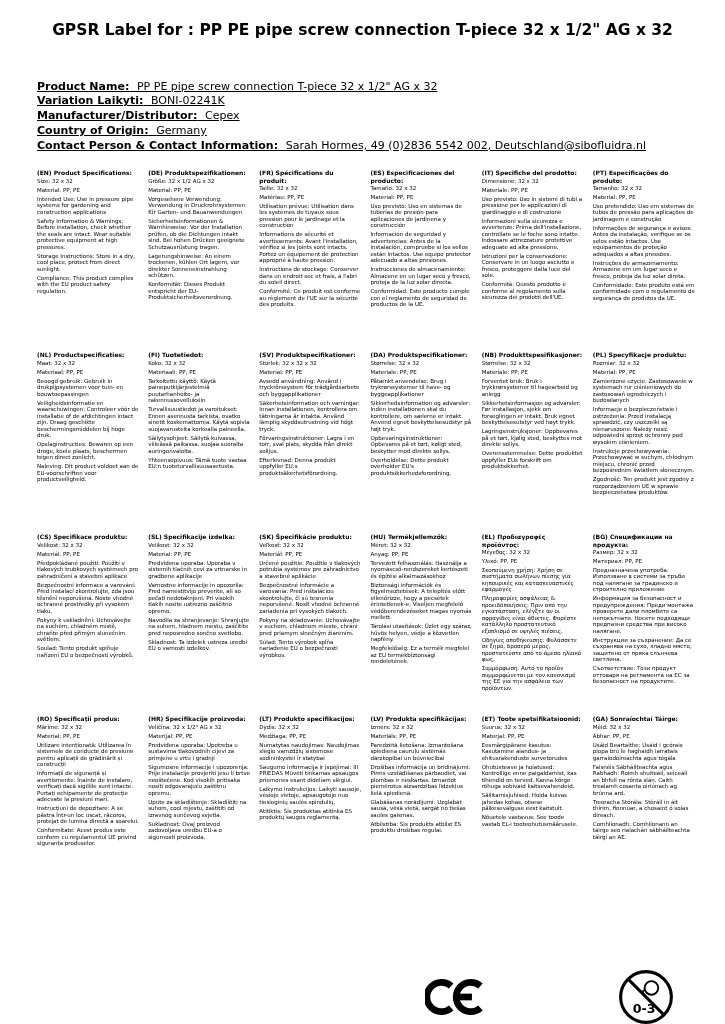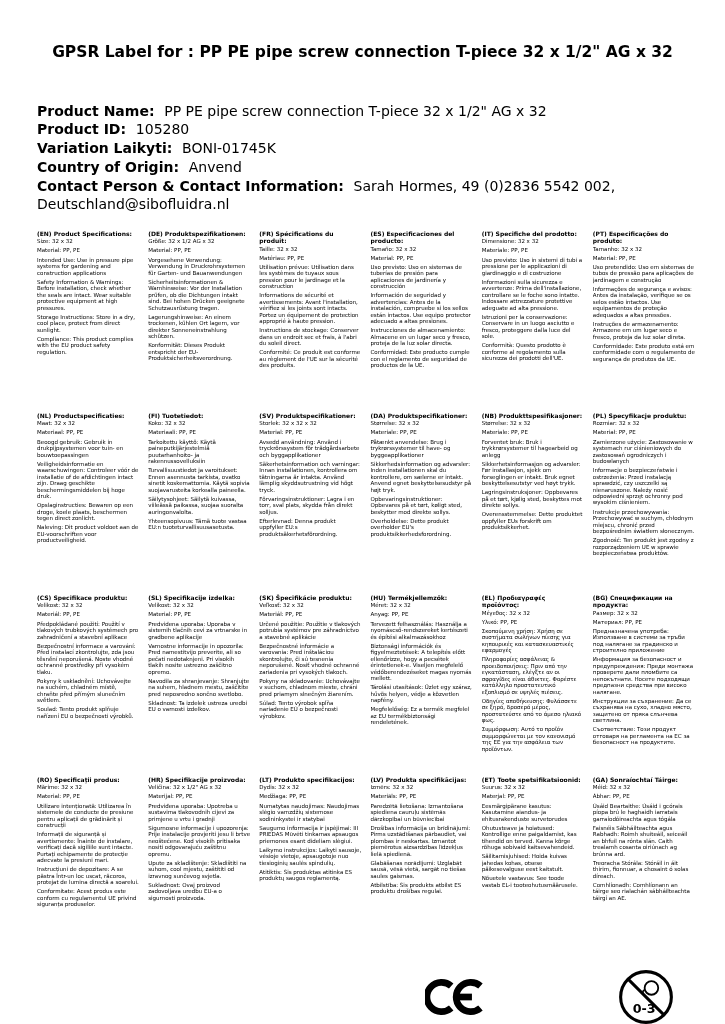--- a/index.html
+++ b/index.html
@@ -7,31 +7,32 @@
     position: relative;
     width: 725px;
     height: 1024px;
     margin: 0 auto;
     background: #ffffff;
     font-family: "DejaVu Sans", "Liberation Sans", sans-serif;
     color: #000;
     overflow: hidden;
   }
   .title {
-    margin: 42px auto 0;
+    margin: 20px auto 0;
     width: 630px;
     font-size: 15.5px;
     font-weight: bold;
     text-align: center;
     line-height: 1.4;
   }
   .product-info {
     margin: 38px 30px 8px 37px;
-    font-size: 14px;
+    font-size: 11px;
     line-height: 1.34;
+    text-decoration: underline;
   }
   .info-row { white-space: normal; }
   .info-label { font-weight: bold; }
   .info-value { font-weight: normal; }
   .info-label::after { content: "\00a0\00a0"; }
   .lang-grid {
     margin: 16px 30px 0 37px;
     display: grid;
     grid-template-columns: repeat(6, 1fr);
     column-gap: 9px;
@@ -67,23 +68,23 @@
 </style>
 </head>
 <body>
 
 <div class="page">
 
   <h1 class="title">GPSR Label for : PP PE pipe screw connection T-piece 32 x 1/2" AG x 32</h1>
 
   <div class="product-info" id="product-info">
       <div class="info-row"><span class="info-label">Product Name:</span><span class="info-value">PP PE pipe screw connection T-piece 32 x 1/2" AG x 32</span></div>
-      <div class="info-row"><span class="info-label">Product ID:</span><span class="info-value">105280</span></div>
-      <div class="info-row"><span class="info-label">Variation Laikyti:</span><span class="info-value">BONI-01745K</span></div>
-      <div class="info-row"><span class="info-label">Country of Origin:</span><span class="info-value">Anvend</span></div>
+      <div class="info-row"><span class="info-label">Variation Laikyti:</span><span class="info-value">BONI-02241K</span></div>
+      <div class="info-row"><span class="info-label">Manufacturer/Distributor:</span><span class="info-value">Cepex</span></div>
+      <div class="info-row"><span class="info-label">Country of Origin:</span><span class="info-value">Germany</span></div>
       <div class="info-row"><span class="info-label">Contact Person &amp; Contact Information:</span><span class="info-value">Sarah Hormes, 49 (0)2836 5542 002, Deutschland@sibofluidra.nl</span></div>
     </div>
 
   <div class="lang-grid" id="lang-grid">
       <div class="lang-cell">
         <div class="lang-header">(EN) Product Specifications:</div>
         <p class="lang-line">Size: 32 x 32</p>
         <p class="lang-line">Material: PP, PE</p>
         <p class="lang-line">Intended Use: Use in pressure pipe systems for gardening and construction applications</p>
         <p class="lang-line">Safety Information &amp; Warnings: Before installation, check whether the seals are intact. Wear suitable protective equipment at high pressures.</p>

